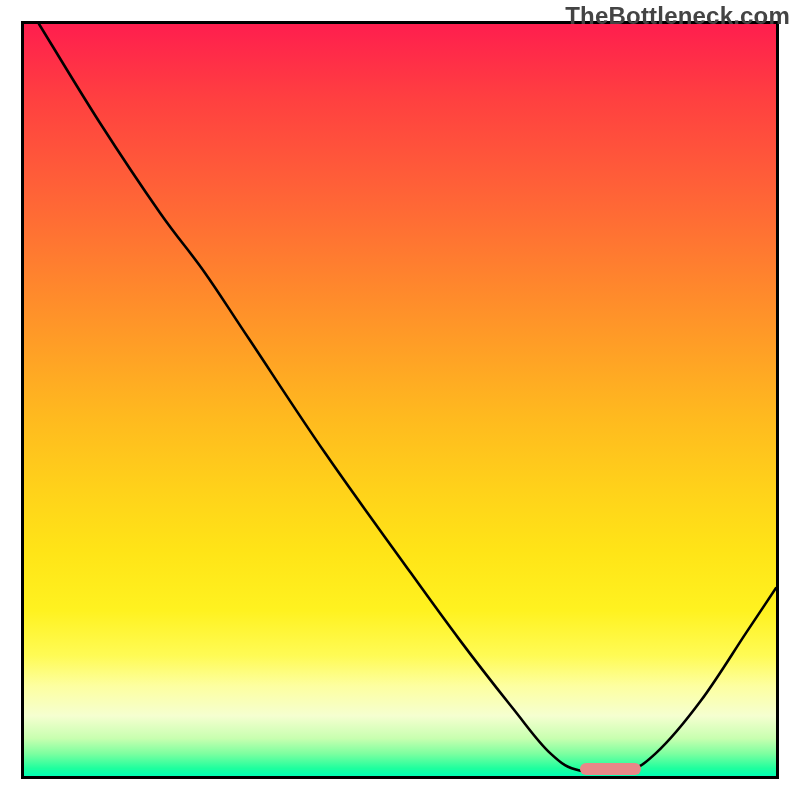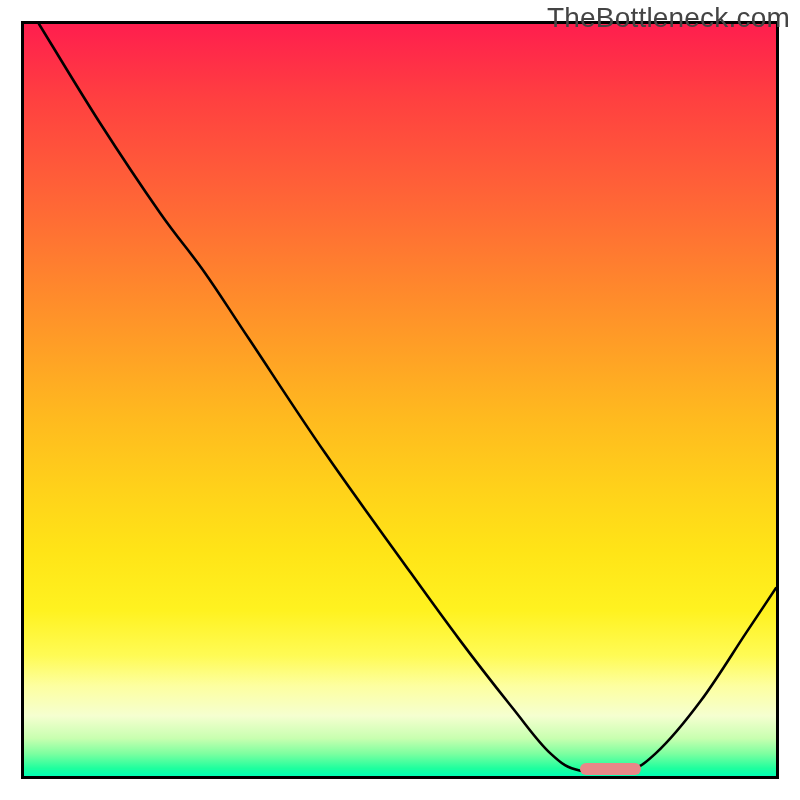--- a/index.html
+++ b/index.html
@@ -14,22 +14,22 @@
   .frame {
     position: relative;
     width: 800px;
     height: 800px;
     box-sizing: border-box;
   }
   .watermark {
     position: absolute;
     top: 2px;
     right: 10px;
-    font-size: 28px;
-    font-weight: normal;
+    font-size: 24px;
+    font-weight: bold;
     color: #444;
     letter-spacing: 0.2px;
     z-index: 10;
   }
   .plot-area {
     position: absolute;
     left: 24px;
     top: 24px;
     width: 752px;
     height: 752px;

